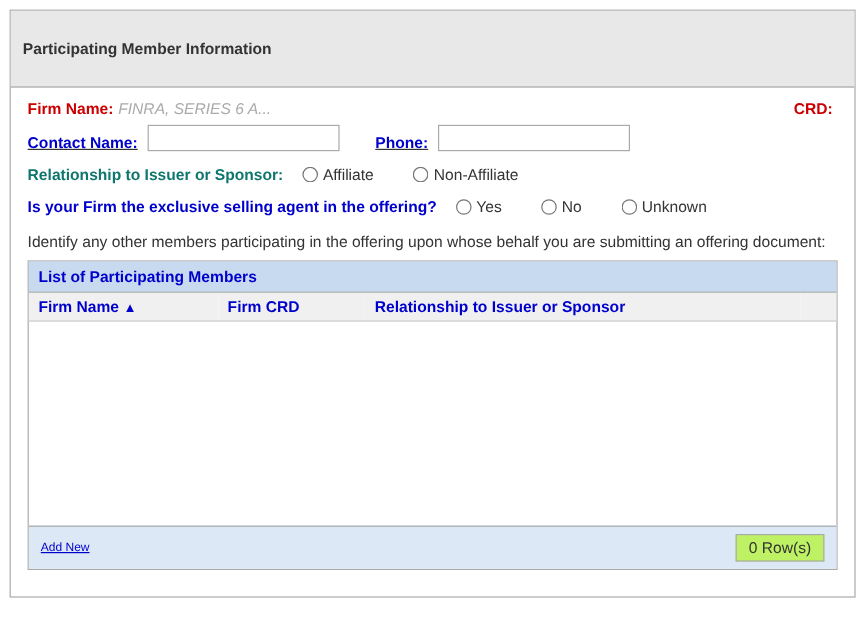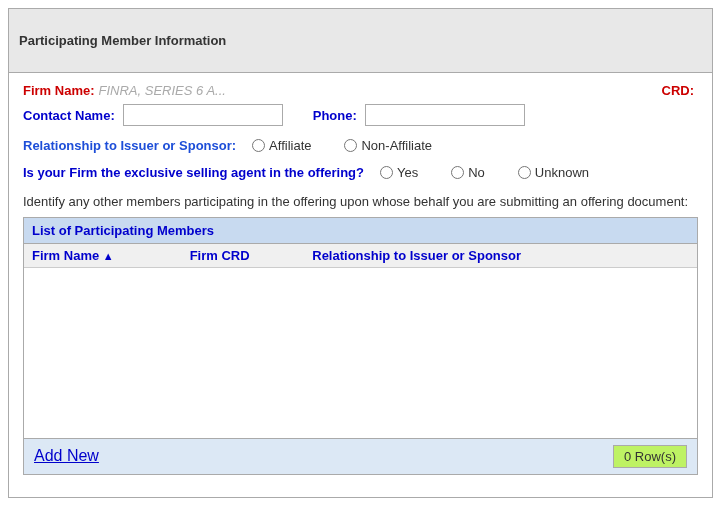--- a/index.html
+++ b/index.html
@@ -57,22 +57,23 @@
     }
 
     .crd-label {
       color: #c00;
       font-weight: bold;
       margin-right: 4px;
     }
 
     .contact-row {
       display: flex;
-      align-items: center;
+      align-items: flex-end;
       margin-bottom: 12px;
+      text-decoration: underline;
     }
 
     .contact-label {
       color: #00c;
       font-weight: bold;
       margin-right: 8px;
     }
 
     .contact-input {
       border: 1px solid #aaa;
@@ -96,21 +97,21 @@
       font-size: 13px;
     }
 
     .relationship-row {
       display: flex;
       align-items: center;
       margin-bottom: 12px;
     }
 
     .relationship-label {
-      color: #1d4ed8;
+      color: #0f766e;
       font-weight: bold;
       margin-right: 16px;
     }
 
     .radio-group {
       display: flex;
       align-items: center;
       gap: 33px;
     }
 
@@ -198,21 +199,21 @@
       padding: 6px 10px;
       display: flex;
       justify-content: space-between;
       align-items: center;
     }
 
     .add-new-link {
       color: #00c;
       text-decoration: underline;
       cursor: pointer;
-      font-size: 16px;
+      font-size: 10px;
     }
 
     .row-count {
       border: 1px solid #aaa;
       background: #bef264;
       padding: 3px 10px;
       font-size: 13px;
       color: #333;
     }
   </style>

